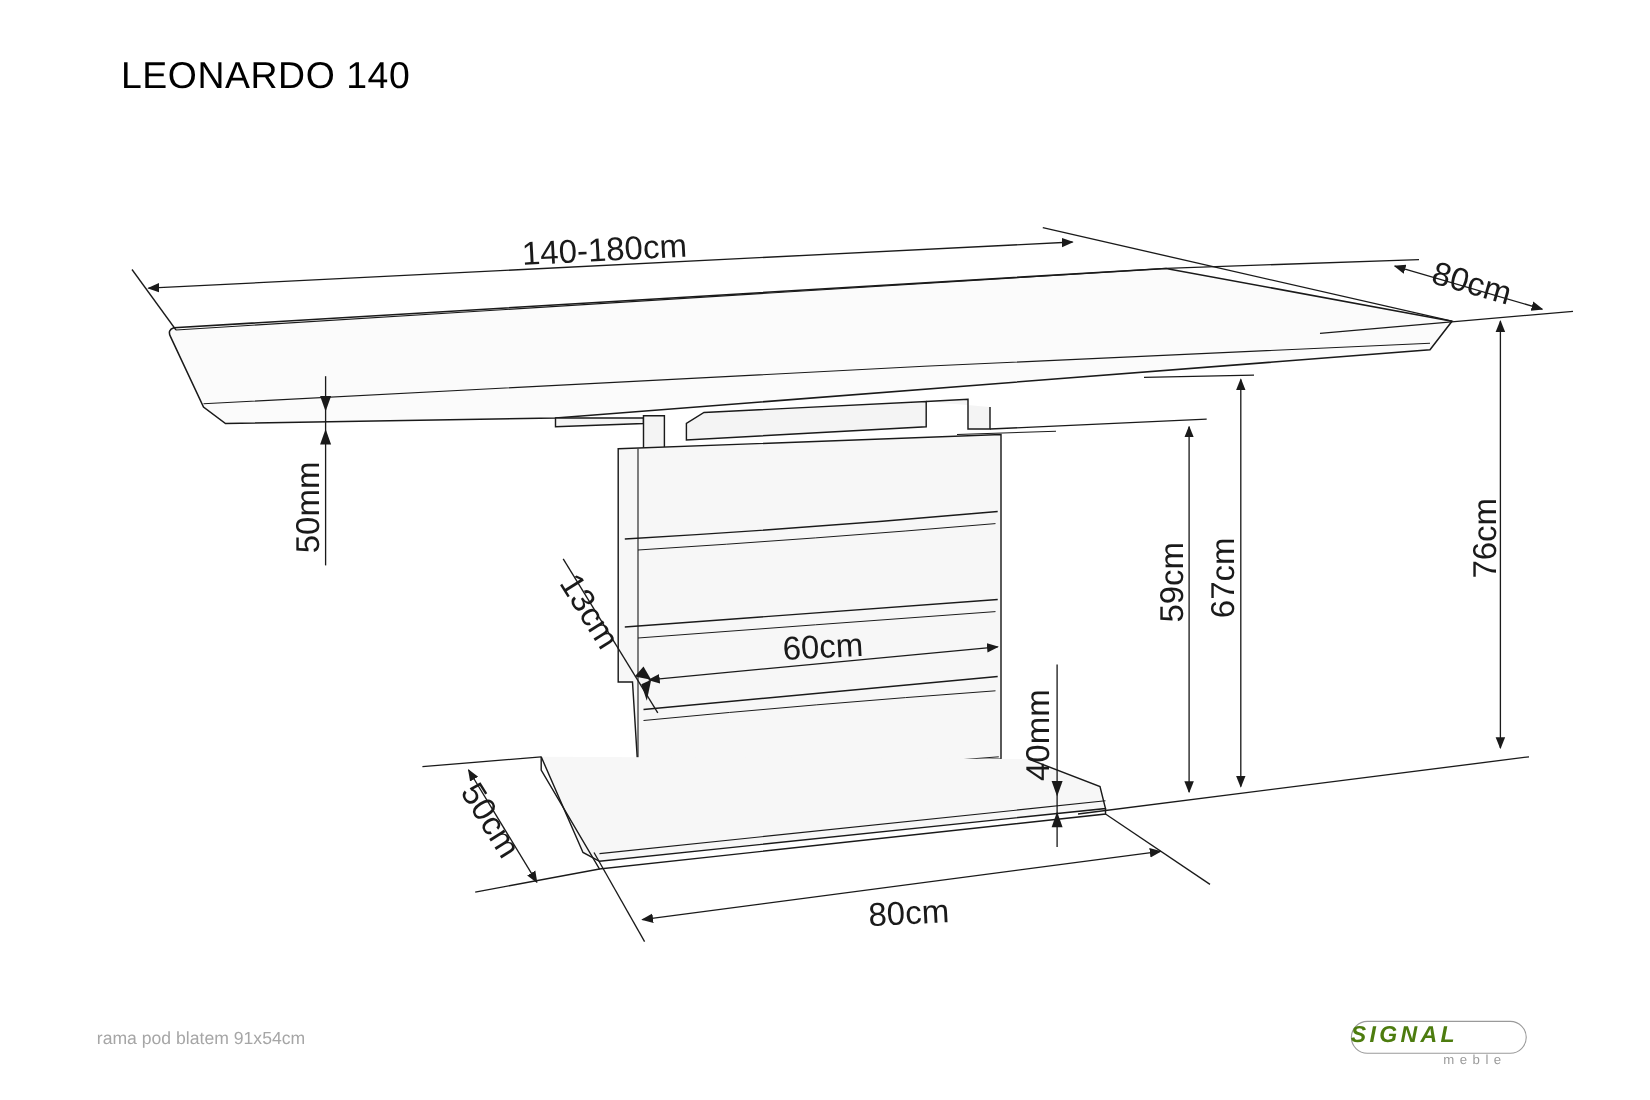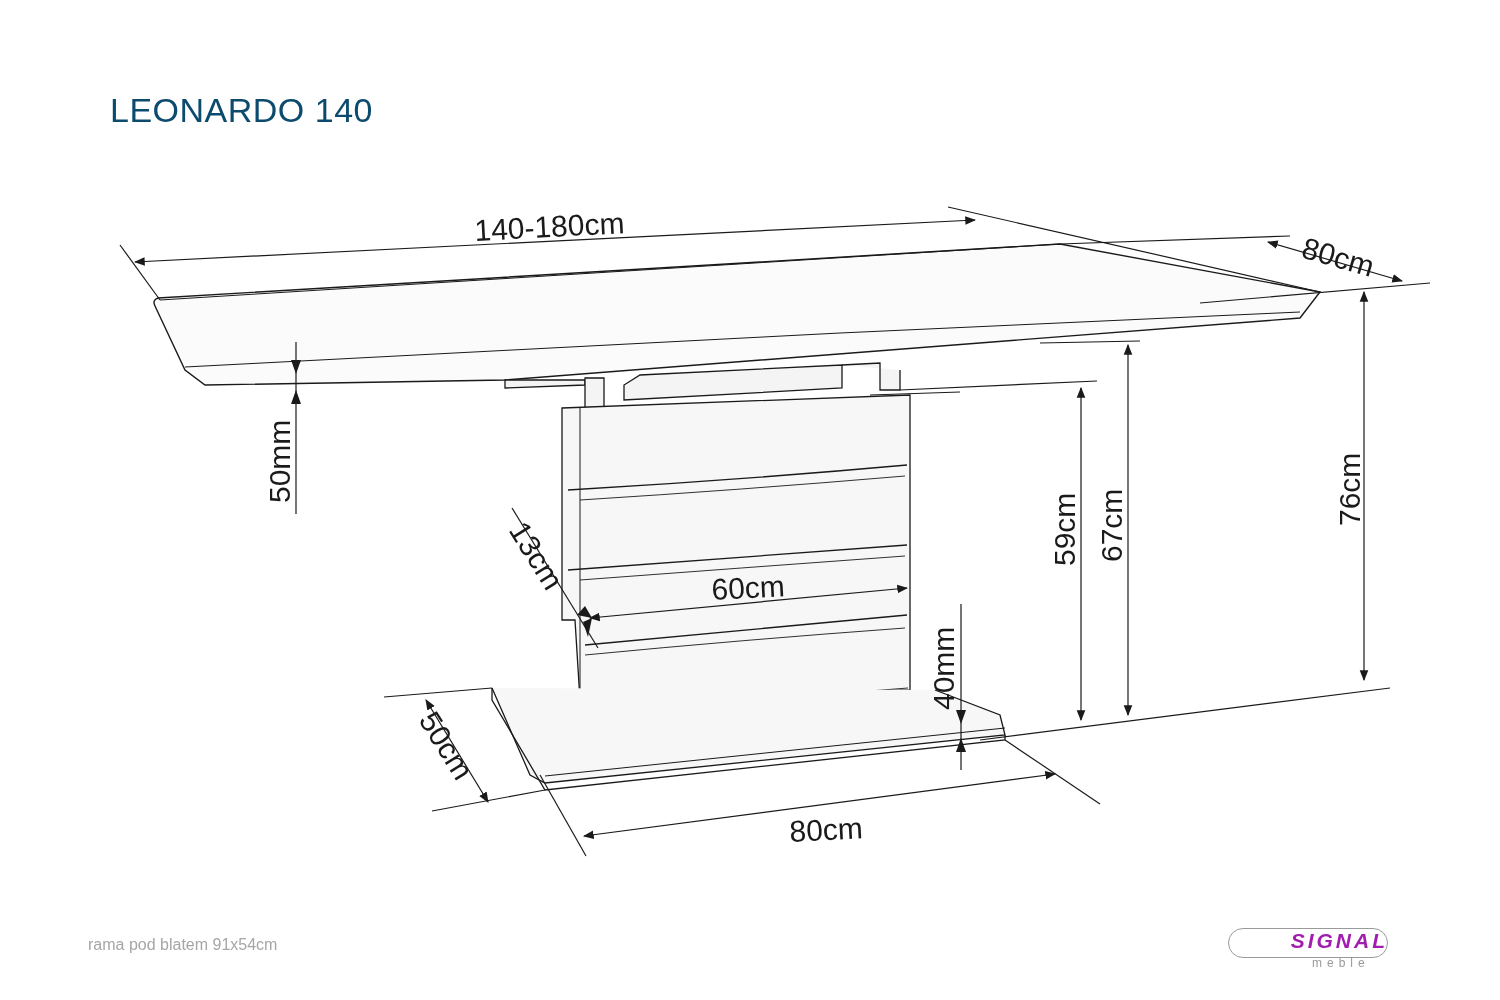--- a/index.html
+++ b/index.html
@@ -1,23 +1,23 @@
 <!DOCTYPE html>
 <html><head>
 <meta charset="utf-8">
 <style>
   html, body { margin:0; padding:0; background:#ffffff; }
   body { width:1500px; height:1000px; position:relative; overflow:hidden; font-family:"Liberation Sans", sans-serif; }
-  .title { position:absolute; left:110px; top:50px; font-size:34px; color:#0c4a6e; letter-spacing:0.5px;margin-top:41px; }
+  .title { position:absolute; left:110px; top:50px; font-size:34px; color:#000000; letter-spacing:0.5px; }
   .footnote { position:absolute; left:88px; top:936px; font-size:16px; color:#a6a6a6; }
   svg#drawing { position:absolute; left:0; top:0; }
   .dim-text { font-family:"Liberation Sans", sans-serif; font-size:30px; fill:#1a1a1a; }
   .logo { position:absolute; left:1228px; top:928px; width:160px; height:34px; }
   .logo-pill { position:absolute; left:0; top:0; width:158px; height:28px; border:1.5px solid #9a9a9a; border-radius:16px; }
-  .logo-text { position:absolute; left:0; top:1px; width:160px; text-align:right; font-size:21px; font-weight:bold; font-style:italic; color:#a21caf; letter-spacing:3px; }
+  .logo-text { position:absolute; left:0; top:1px; width:160px; text-align:left; font-size:21px; font-weight:bold; font-style:italic; color:#4d7c0f; letter-spacing:3px; }
   .logo-sub { position:absolute; left:1312px; top:956px; font-size:12px; color:#9a9a9a; letter-spacing:5px;text-align:right; }
 </style>
 </head>
 <body>
 
 <div class="title">LEONARDO 140</div>
 
 <svg id="drawing" width="1500" height="1000" viewBox="0 0 1500 1000">
   <defs>
     <marker id="arr" viewBox="0 0 10 10" refX="9" refY="5" markerWidth="9" markerHeight="9" orient="auto-start-reverse">

